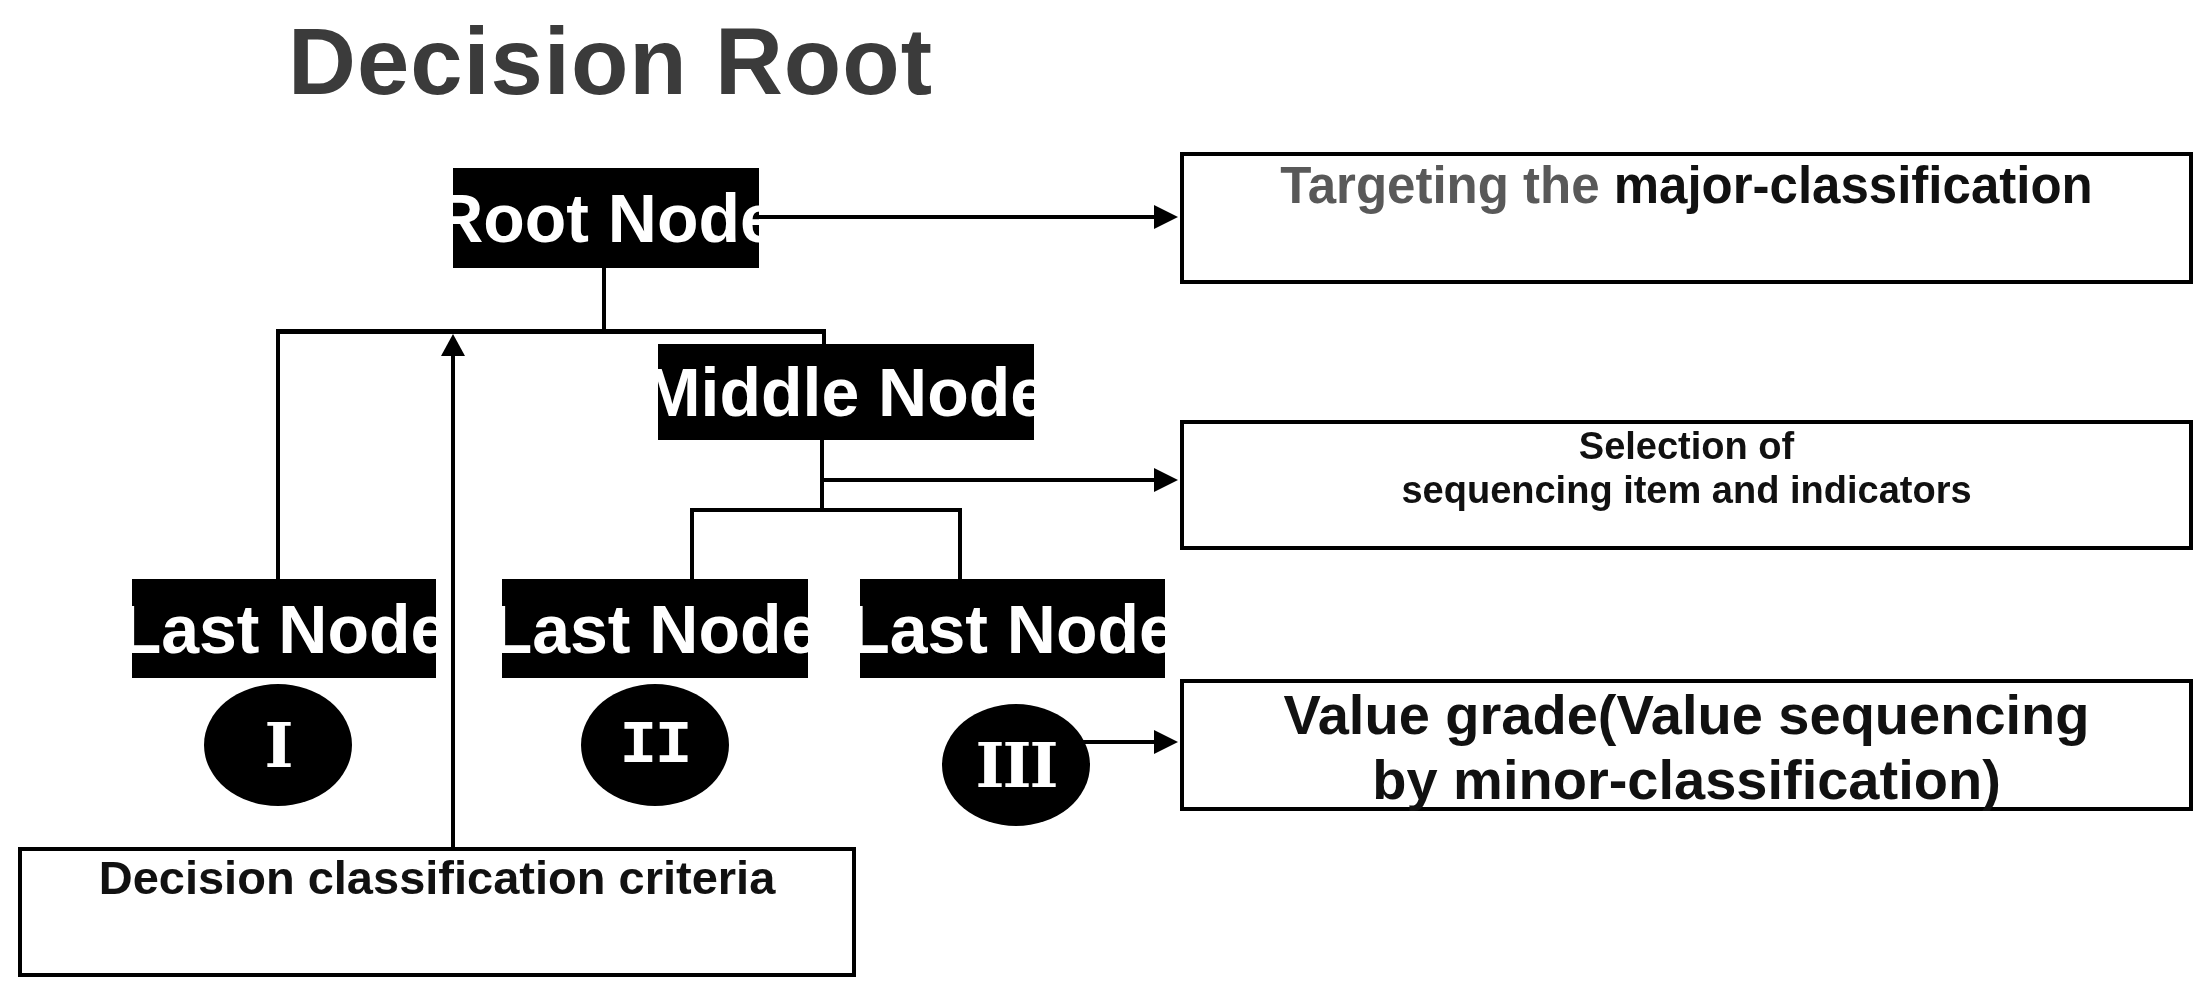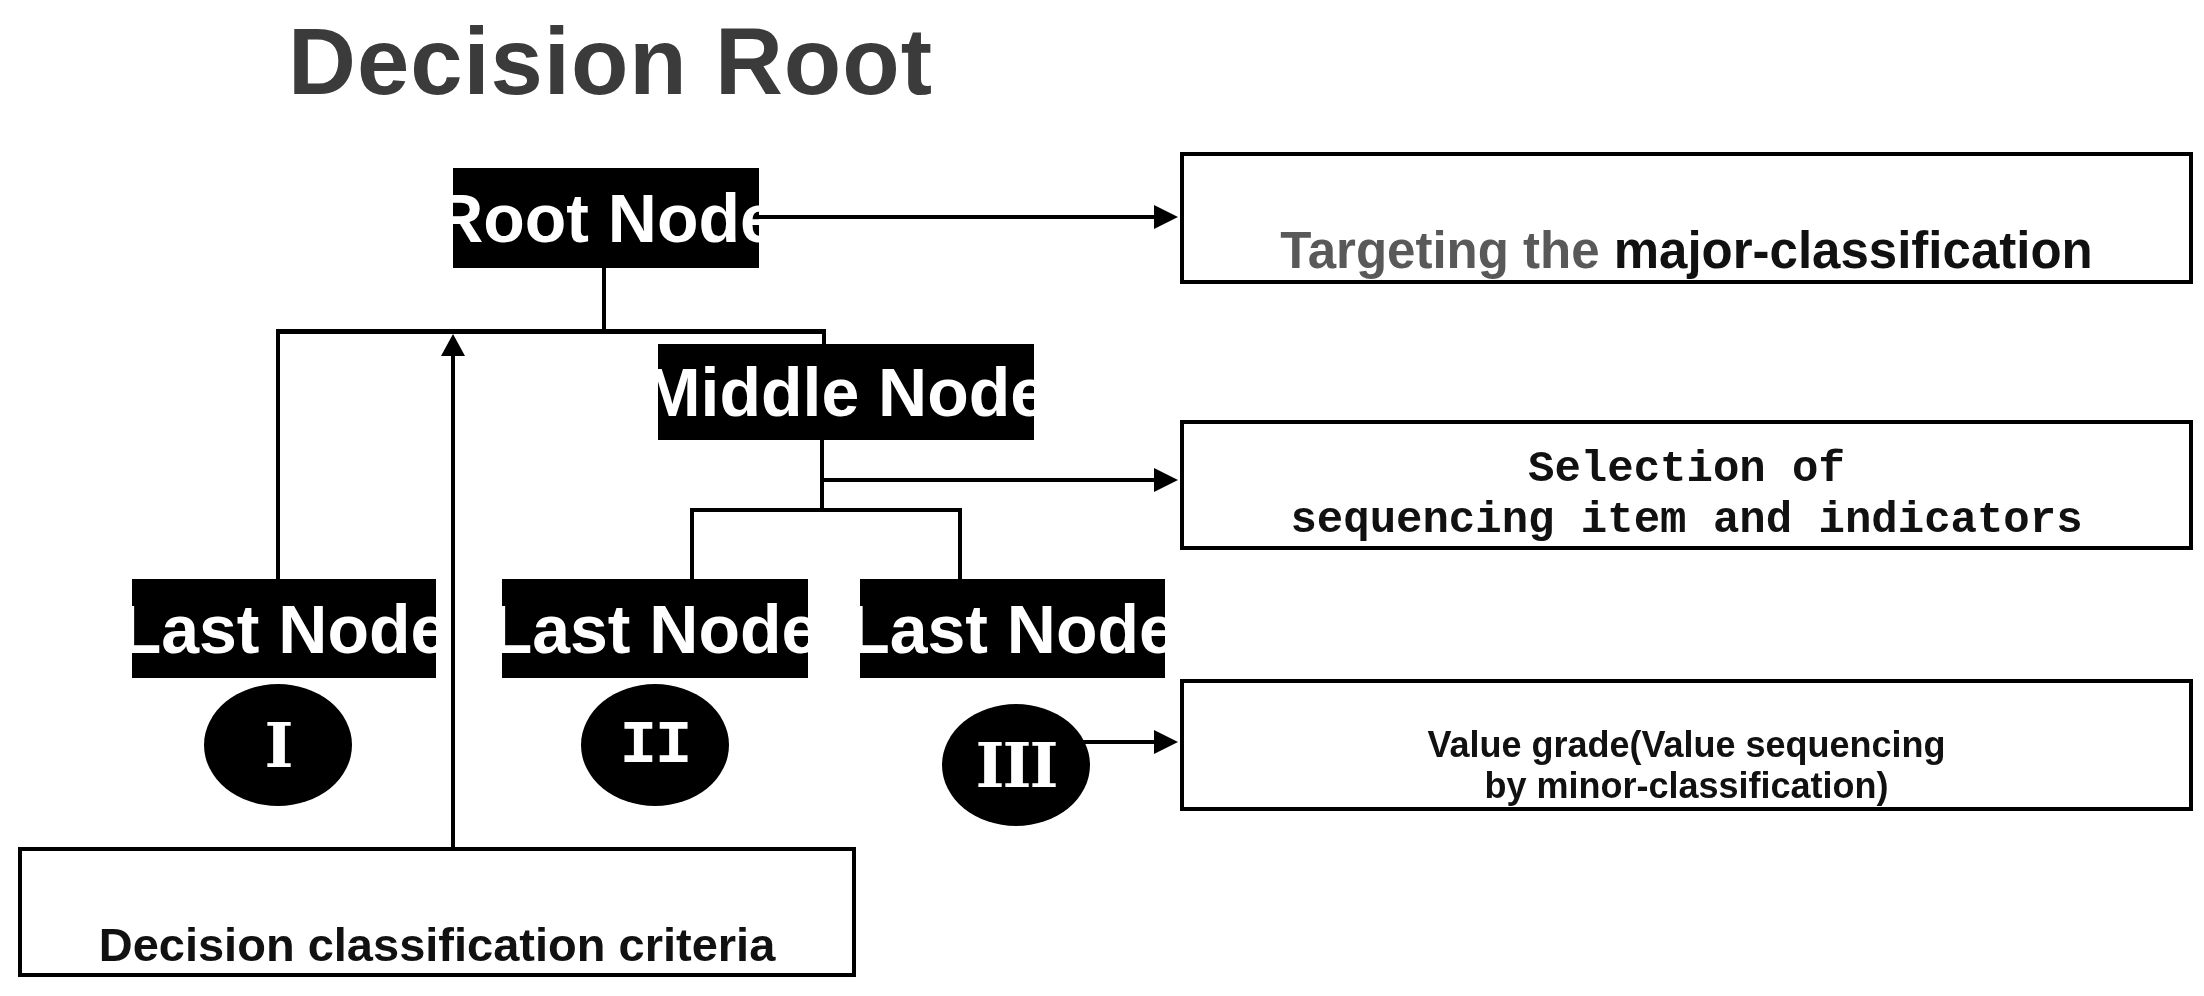--- a/index.html
+++ b/index.html
@@ -57,29 +57,29 @@
   #grade-circle-2 { left: 581px; top: 684px; font-family: Liberation Mono, monospace; }
   #grade-circle-3 { left: 942px; top: 704px; }
 
   .annot {
     position: absolute;
     background: #ffffff;
     border: 4px solid #000000;
     display: flex;
     flex-direction: column;
     align-items: center;
-    justify-content: flex-end;
+    justify-content: flex-start;
     text-align: center;
     font-weight: 700;
     color: #111111;
     line-height: 1.16;
   }
   #targeting-box { left: 1180px; top: 152px; width: 1005px; height: 124px; font-size: 51px; }
-  #selection-box { left: 1180px; top: 420px; width: 1005px; height: 122px; font-size: 44px; font-family: Liberation Mono, monospace; }
-  #value-box     { left: 1180px; top: 679px; width: 1005px; height: 124px; font-size: 36px; }
+  #selection-box { left: 1180px; top: 420px; width: 1005px; height: 122px; font-size: 38px; }
+  #value-box     { left: 1180px; top: 679px; width: 1005px; height: 124px; font-size: 56px; }
   #setting-box   { left: 18px;   top: 847px; width: 830px;  height: 122px; font-size: 47px; }
   .muted { color: #595959; }
   .annot .row { white-space: nowrap; }
 
   .hline, .vline {
     position: absolute;
     background: #000000;
   }
   .arrow-right {
     position: absolute;

